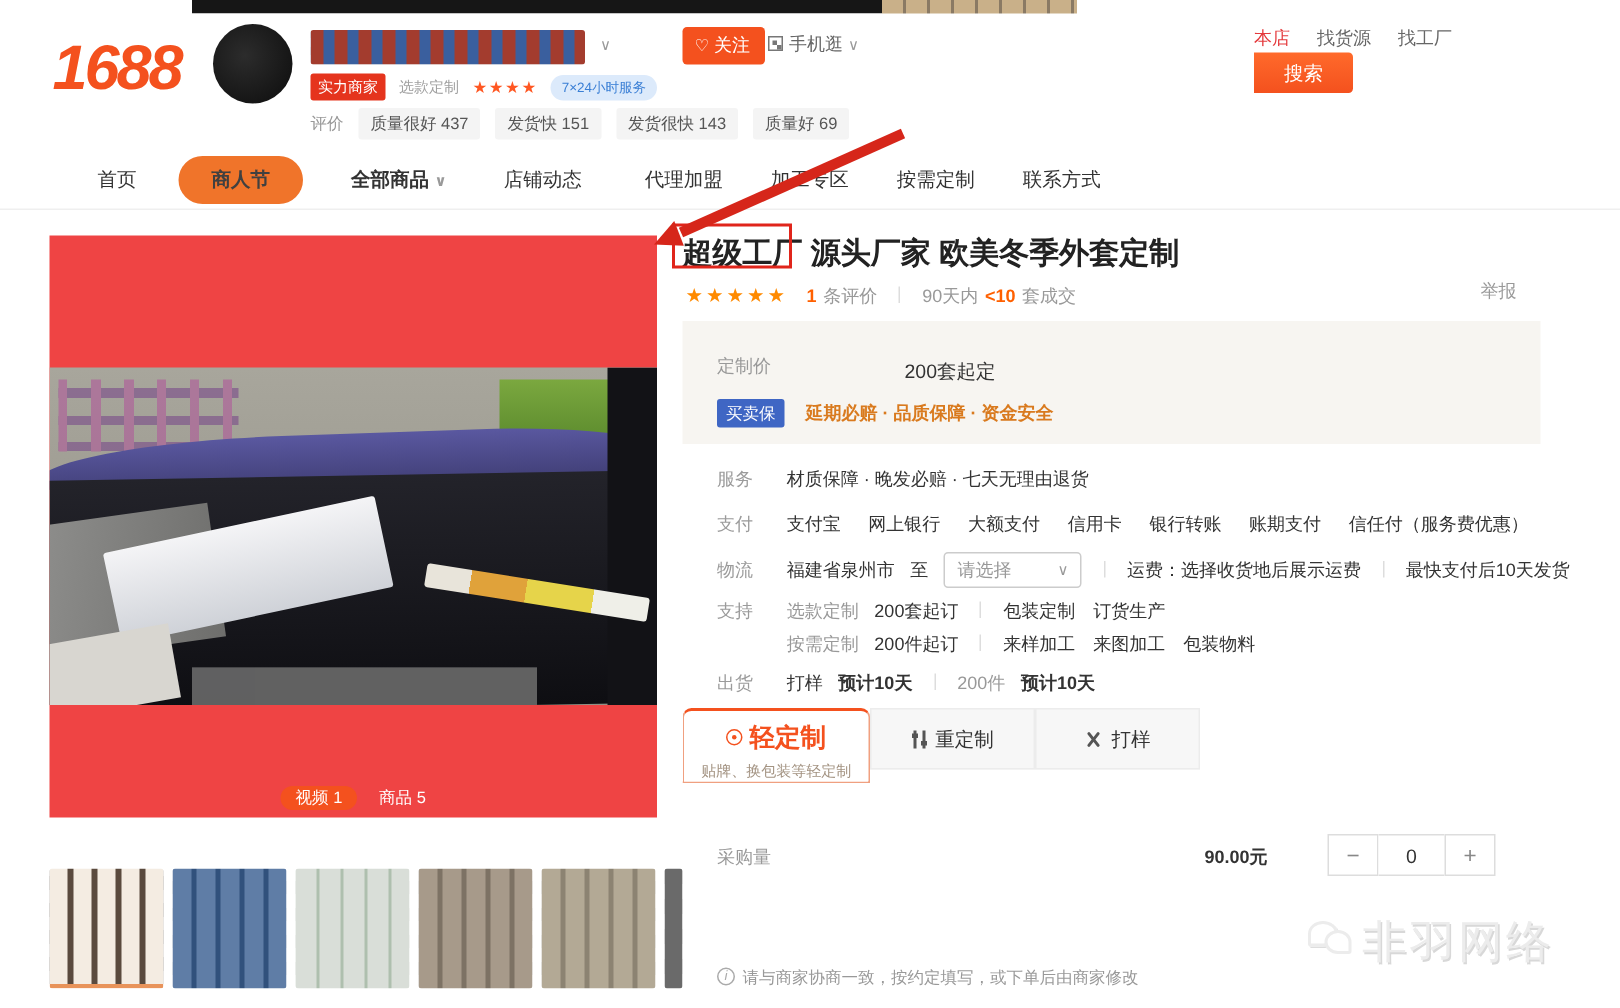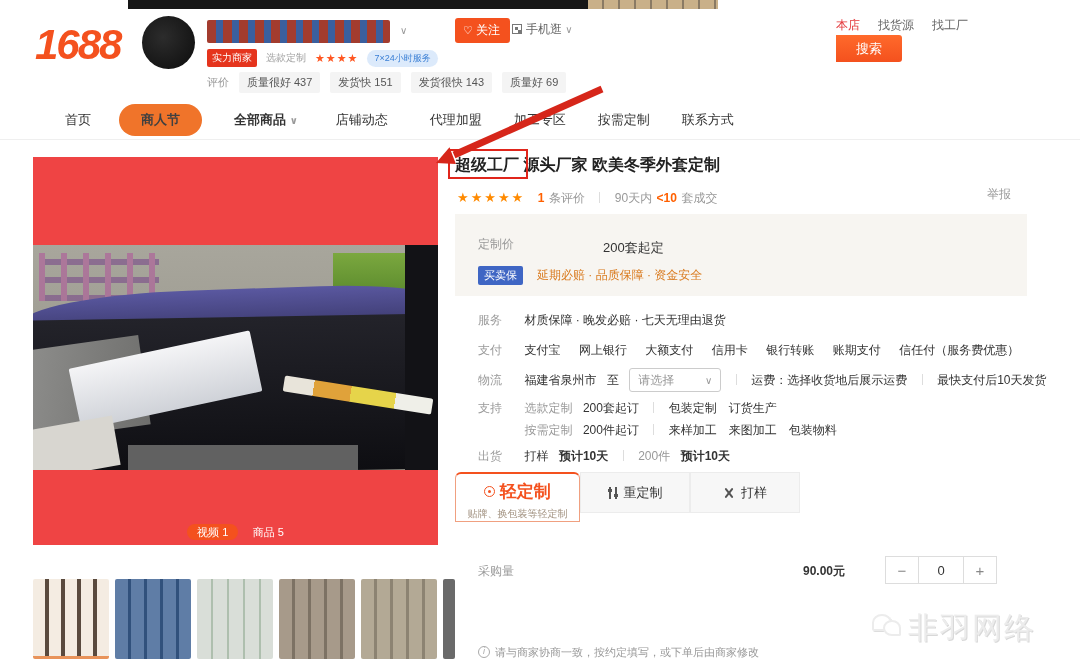--- a/index.html
+++ b/index.html
@@ -66,21 +66,21 @@
 
   
   .main-img { left:33px; top:157px; width:405px; height:388px; background:#ef4444; overflow:hidden; }
   .photo { position:absolute; left:0; top:88px; width:405px; height:225px; background:linear-gradient(#a8a69c,#918f85); overflow:hidden; }
   .vid-badge { background:#f4511e; color:#fff; font-size:11px; padding:2px 10px; border-radius:9px; }
   .item-badge { color:#fff; font-size:11px; margin-left:10px; }
   .thumb { position:absolute; top:0; height:80px; width:76px; border-radius:2px; }
 
   
   .rc { position:absolute; left:455px; top:148px; width:572px; }
-  .title { font-size:16px; font-weight:bold; color:#222; }
+  .title { font-size:20px; font-weight:bold; color:#222; }
   .red-box { border:2px solid #e0251b; }
   .stars-lg { color:#ff8a00; font-size:13px; letter-spacing:2px; }
   .gray12 { color:#999; font-size:12px; }
   .dark12 { color:#333; font-size:12px; }
   .orange12 { color:#ff6000; font-size:12px; }
   .vsep { border-left:1px solid #ddd; height:11px; display:inline-block; margin:0 10px; vertical-align:-1px; }
   .price-panel { position:absolute; left:0; top:66px; width:572px; height:82px; background:#f7f5f1; }
   .price-cur { color:#ff4000; font-size:17px; font-weight:bold; }
   .price-val { color:#ff4000; font-size:31px; font-weight:bold; letter-spacing:-1px; }
   .badge-buy { background:#3f66c4; color:#fff; font-size:11px; padding:2px 6px; border-radius:2px; }
@@ -230,21 +230,21 @@
       <span class="vsep"></span>
       <span class="gray12">90天内</span>
       <span class="orange12" style="font-weight:bold;">&lt;10</span>
       <span class="gray12">套成交</span>
     </div>
 
     <div class="price-panel">
       <span class="abs gray12" style="left:23px;top:22px;">定制价</span>
       <span class="abs dark12" style="left:148px;top:25px;font-size:13px;">200套起定</span>
       <span class="abs badge-buy" style="left:23px;top:52px;">买卖保</span>
-      <span class="abs guarantee" style="left:82px;top:53px;">延期必赔 · 品质保障 · 资金安全</span>
+      <span class="abs guarantee" style="left:82px;top:53px;font-weight:bold;">延期必赔 · 品质保障 · 资金安全</span>
     </div>
 
     <div class="abs" style="left:23px;top:162px;">
       <span class="row-label">服务</span>
       <span class="dark12">材质保障 · 晚发必赔 · 七天无理由退货</span>
     </div>
 
     <div class="abs" style="left:23px;top:192px;white-space:nowrap;">
       <span class="row-label">支付</span>
       <span class="dark12 pay-m">支付宝</span>

